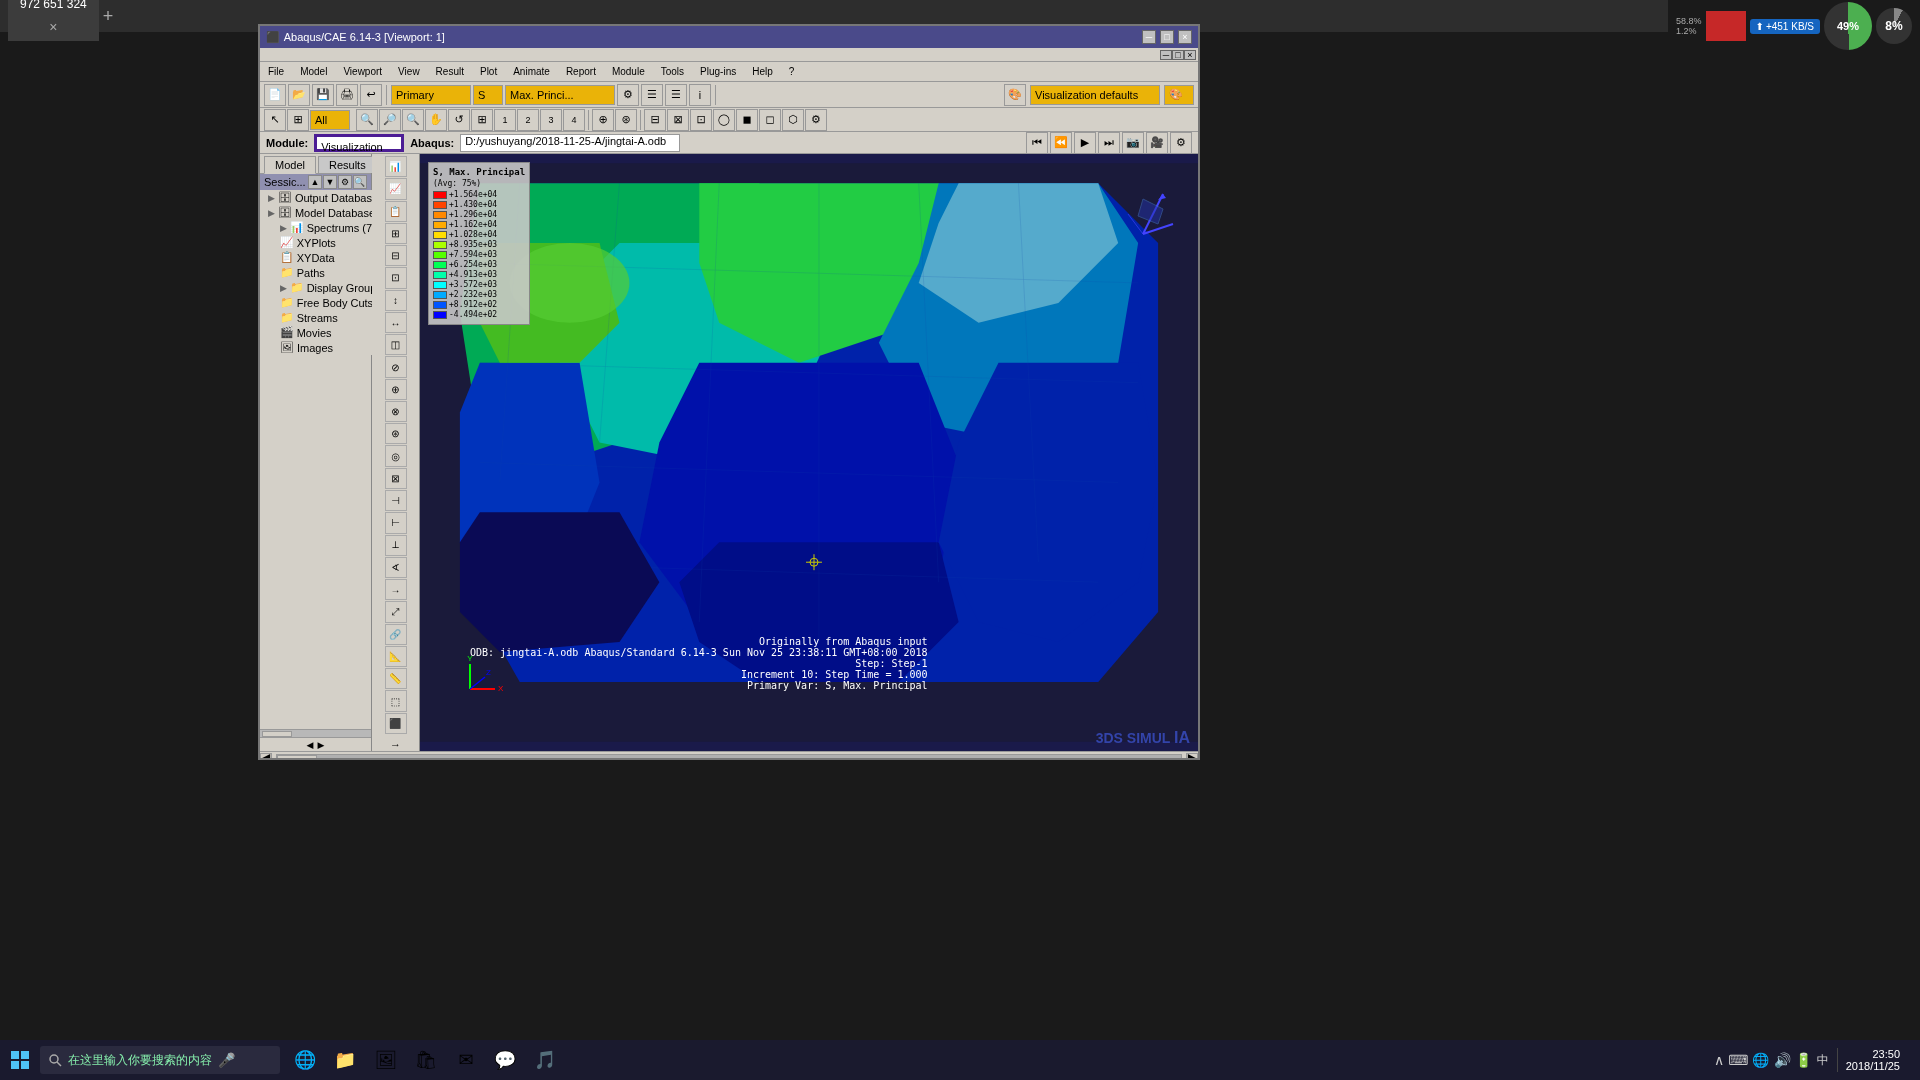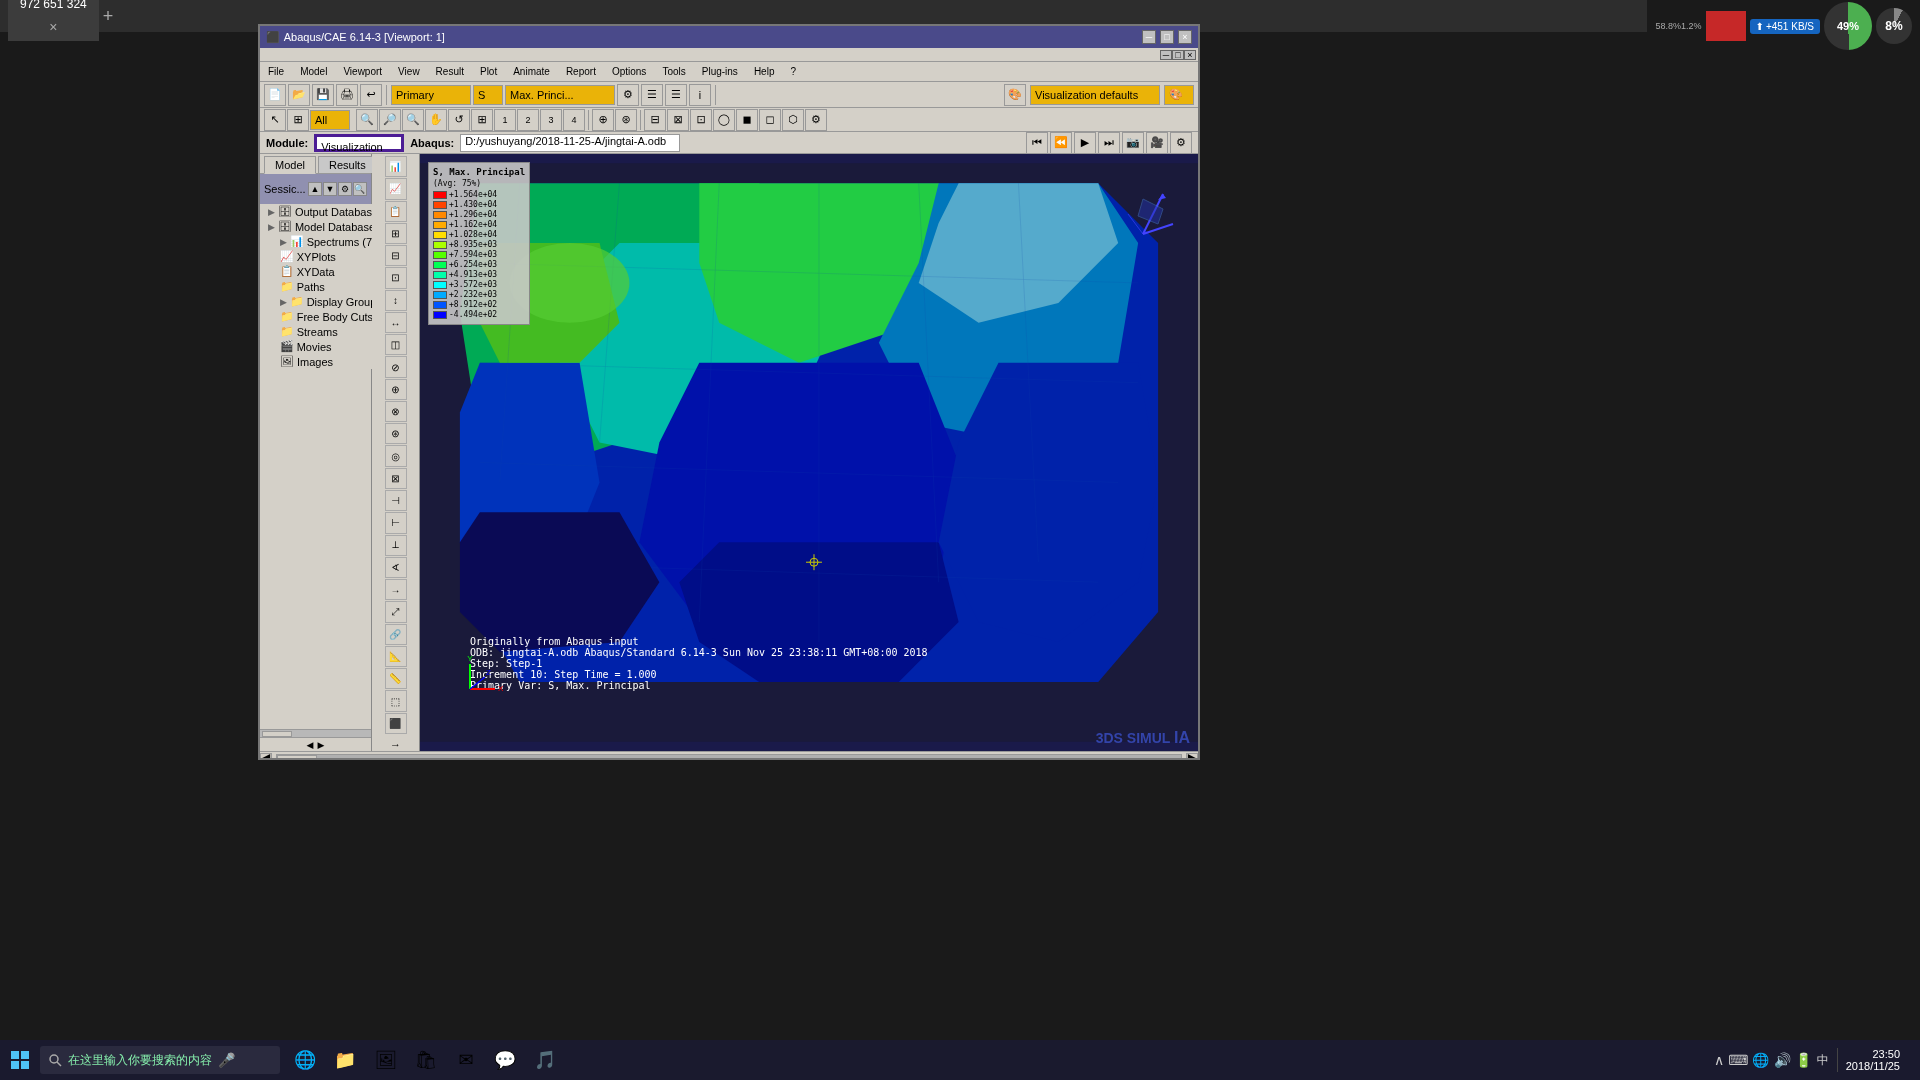--- a/index.html
+++ b/index.html
@@ -204,21 +204,21 @@
 
     
     .tree-panel {
       width: 112px;
       background: #d4d0c8;
       overflow: hidden;
       font-size: 11px;
     }
     .tree-header {
       background: #9090b0;
-      height: 30px;
+      height: 16px;
       display: flex;
       align-items: center;
       padding: 0 4px;
       color: #000;
       font-size: 11px;
       gap: 2px;
     }
     .tree-item {
       padding: 1px 4px 1px 8px;
       cursor: pointer;
@@ -290,20 +290,21 @@
     }
 
     
     .viewport-info {
       position: absolute;
       bottom: 60px;
       left: 50px;
       color: #fff;
       font-size: 10px;
       font-family: monospace;
+      text-align: right;
     }
     .viewport-axes {
       position: absolute;
       bottom: 50px;
       left: 40px;
     }
 
     
     .simula-logo {
       position: absolute;
@@ -423,21 +424,21 @@
 
 <div class="browser-tabs">
   <div class="browser-tab">
     <span>972 651 324</span>
     <span class="browser-tab-close">×</span>
   </div>
   <button class="browser-tab-new">+</button>
 </div>
 
 <div class="system-monitor">
-  <div style="display:flex; flex-direction:row; font-size:9px; color:#aaa; text-align:left;">
+  <div style="display:flex; flex-direction:column; font-size:9px; color:#aaa; text-align:left;">
     <span>58.8%</span>
     <span>1.2%</span>
   </div>
   <div class="red-block"></div>
   <div class="net-badge">
     <span>⬆</span>
     <span>+451 KB/S</span>
   </div>
   <div class="cpu-circle">
     <span>49%</span>
@@ -469,21 +470,21 @@
 
   <div class="menu-bar">
     <div class="menu-item">File</div>
     <div class="menu-item">Model</div>
     <div class="menu-item">Viewport</div>
     <div class="menu-item">View</div>
     <div class="menu-item">Result</div>
     <div class="menu-item">Plot</div>
     <div class="menu-item">Animate</div>
     <div class="menu-item">Report</div>
-    <div class="menu-item">Options</div>
+    <div class="menu-item">Module</div>
     <div class="menu-item">Tools</div>
     <div class="menu-item">Plug-ins</div>
     <div class="menu-item">Help</div>
     <div class="menu-item">?</div>
   </div>
 
   <div class="toolbar-row">
     <div class="toolbar-btn">📄</div>
     <div class="toolbar-btn">📂</div>
     <div class="toolbar-btn">💾</div>

